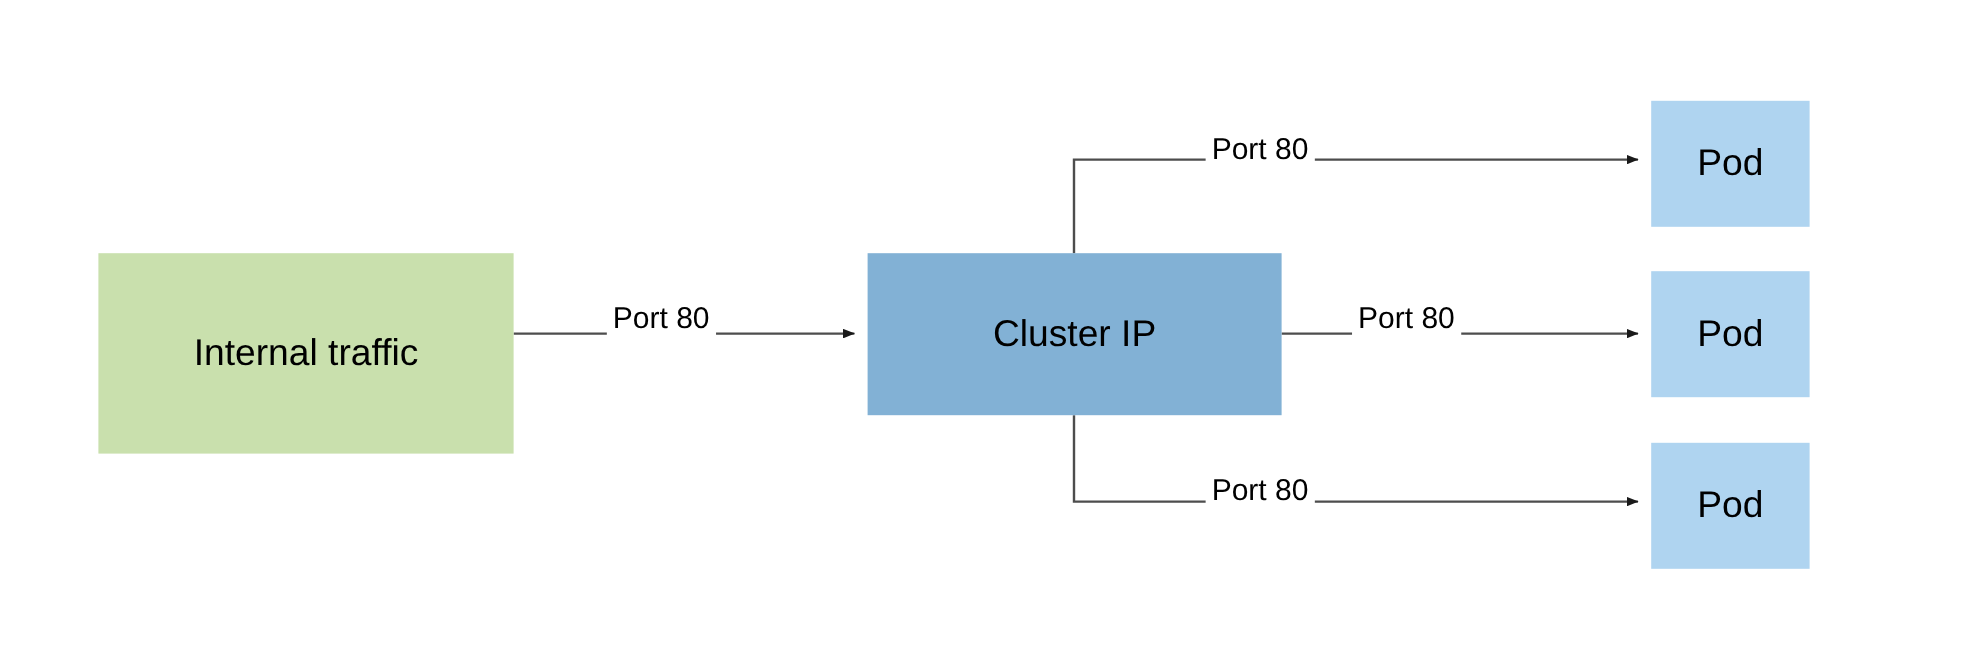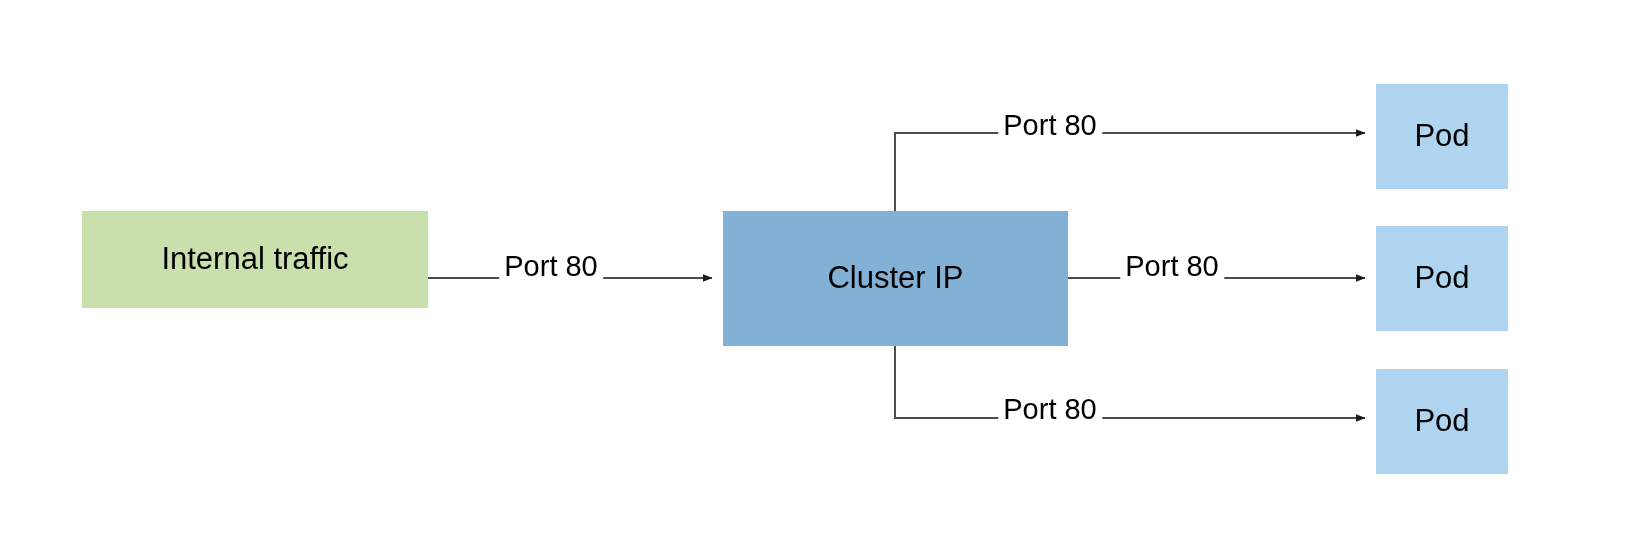--- a/index.html
+++ b/index.html
@@ -36,21 +36,21 @@
     font-family: "Liberation Sans", sans-serif;
     font-weight: 400;
     line-height: 1.1;
     text-align: center;
     white-space: nowrap;
   }
   .node-source {
     left: 82px;
     top: 211px;
     width: 346px;
-    height: 97px;
+    height: 167px;
     background: #c9e0ad;
     font-size: 31px;
   }
   .node-service {
     left: 723px;
     top: 211px;
     width: 345px;
     height: 135px;
     background: #82b1d5;
     font-size: 31px;
@@ -65,21 +65,21 @@
   .node-pod-1 { top: 84px; }
   .node-pod-2 { top: 226px; }
   .node-pod-3 { top: 369px; }
 
   .edge-label {
     position: absolute;
     transform: translate(-50%, -50%);
     background: #ffffff;
     color: #000000;
     font-family: "Liberation Sans", sans-serif;
-    font-size: 29px;
+    font-size: 25px;
     line-height: 1;
     padding: 2px 5px;
     white-space: nowrap;
   }
 </style>
 </head>
 <body>
 
 <div id="canvas">
 

